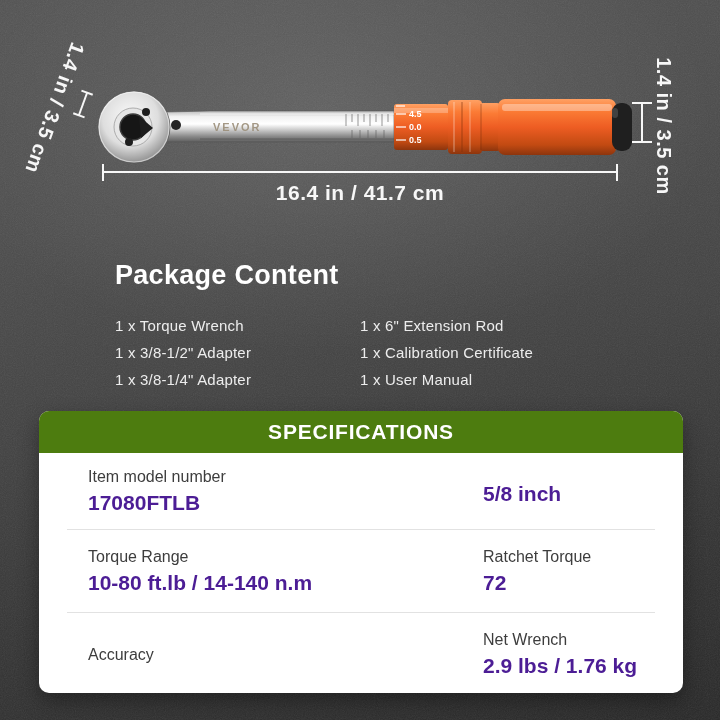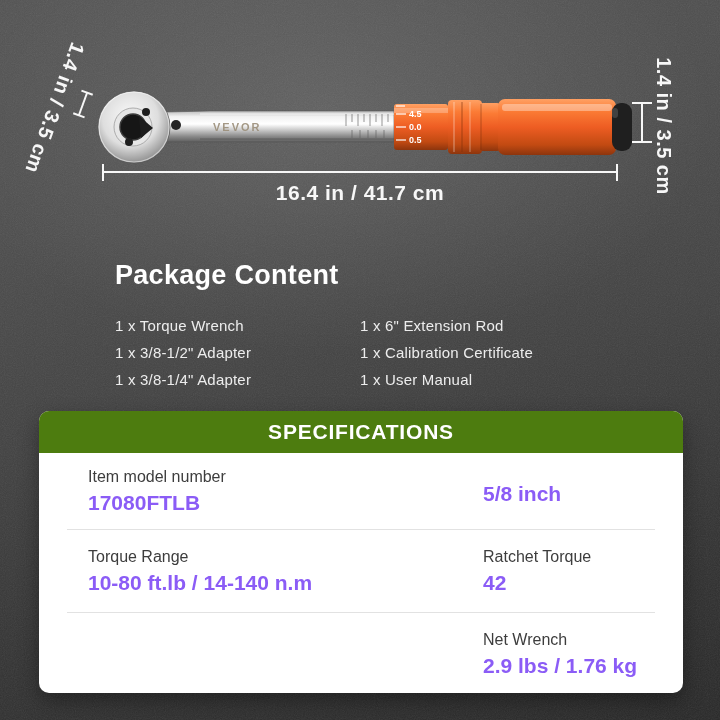--- a/index.html
+++ b/index.html
@@ -39,21 +39,21 @@
   .spec-header span{color:#fff;font-size:21px;font-weight:bold;letter-spacing:0.8px;}
   .spec-row{
     display:grid;grid-template-columns:395px 1fr;padding-left:49px;
     align-content:center;
   }
   .spec-row.r1{height:76px;}
   .spec-row.r2{height:82px;}
   .spec-row.r3{height:82px;}
   .spec-cell{display:flex;flex-direction:column;justify-content:center;}
   .spec-label{color:#3d3d3d;font-size:16px;line-height:19px;}
-  .spec-value{color:#8b5cf6;font-size:21px;font-weight:bold;line-height:25px;margin-top:4px;}
+  .spec-value{color:#4c1d95;font-size:21px;font-weight:bold;line-height:25px;margin-top:4px;}
   .spec-div{border:none;border-top:1px solid #e2e2e2;margin:0 28px;height:0;}
 </style>
 </head>
 <body>
 
 <div class="stage">
 
   <svg class="noise" aria-hidden="true">
     <filter id="grainF">
       <feTurbulence type="fractalNoise" baseFrequency="0.9" numOctaves="2" stitchTiles="stitch"></feTurbulence>
@@ -213,27 +213,28 @@
     </div>
     <hr class="spec-div">
 
     <div class="spec-row r2">
       <div class="spec-cell">
         <div class="spec-label">Torque Range</div>
         <div class="spec-value">10-80 ft.lb / 14-140 n.m</div>
       </div>
       <div class="spec-cell">
         <div class="spec-label">Ratchet Torque</div>
-        <div class="spec-value">42</div>
+        <div class="spec-value">72</div>
       </div>
     </div>
     <hr class="spec-div">
 
     <div class="spec-row r3">
       <div class="spec-cell">
+        <div class="spec-label">Accuracy</div>
       </div>
       <div class="spec-cell">
         <div class="spec-label">Net Wrench</div>
         <div class="spec-value">2.9 lbs / 1.76 kg</div>
       </div>
     </div>
   </section>
 
 </div>
 

